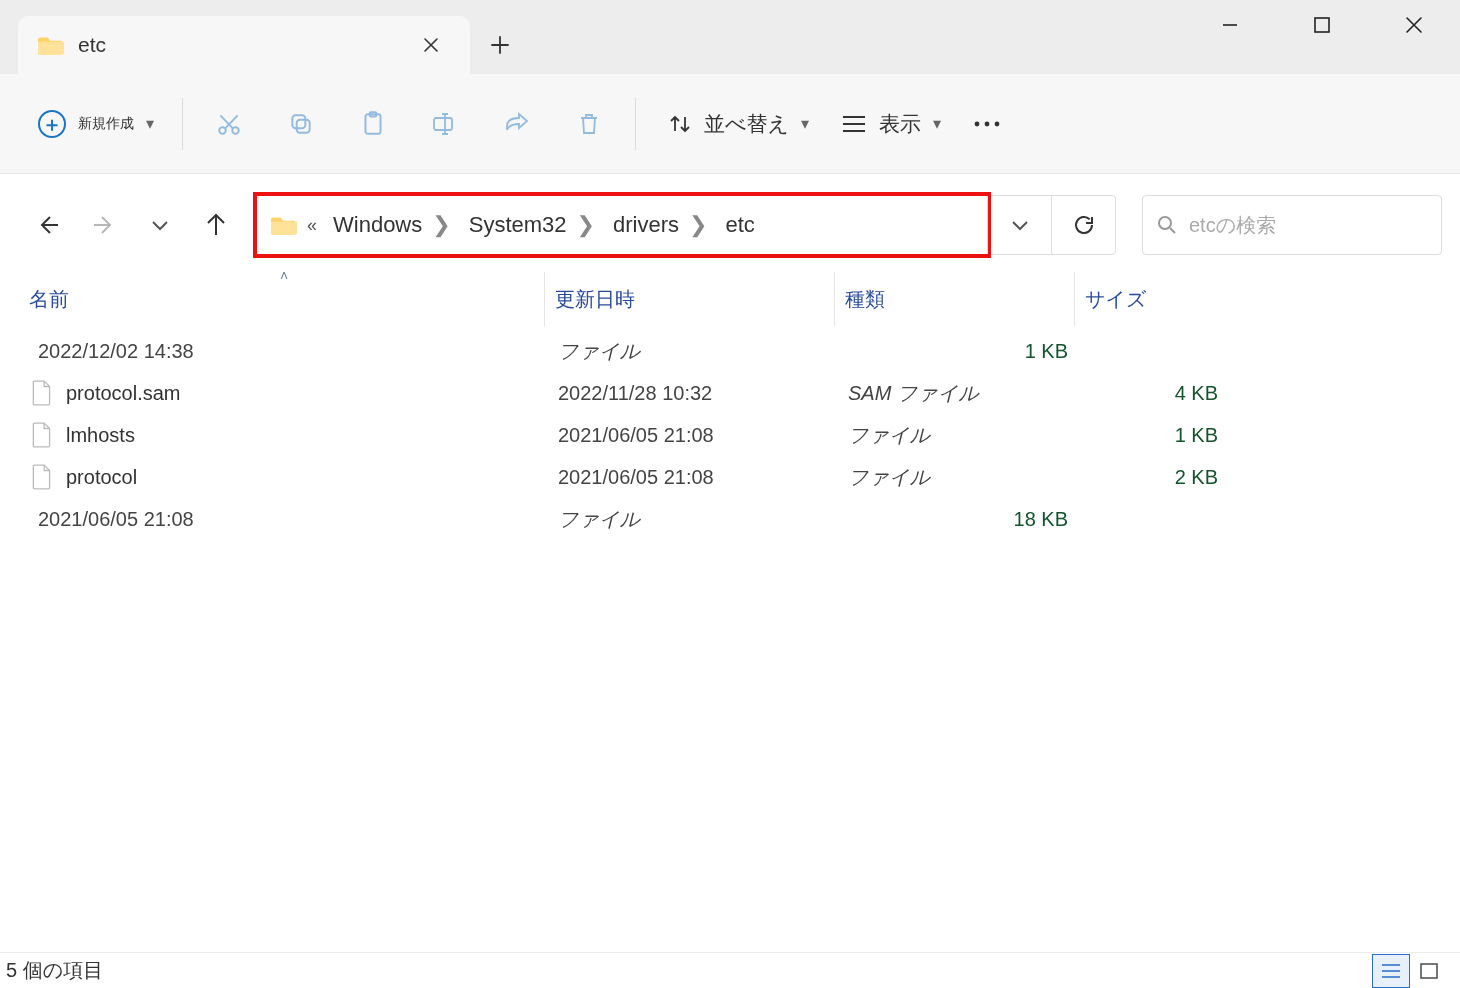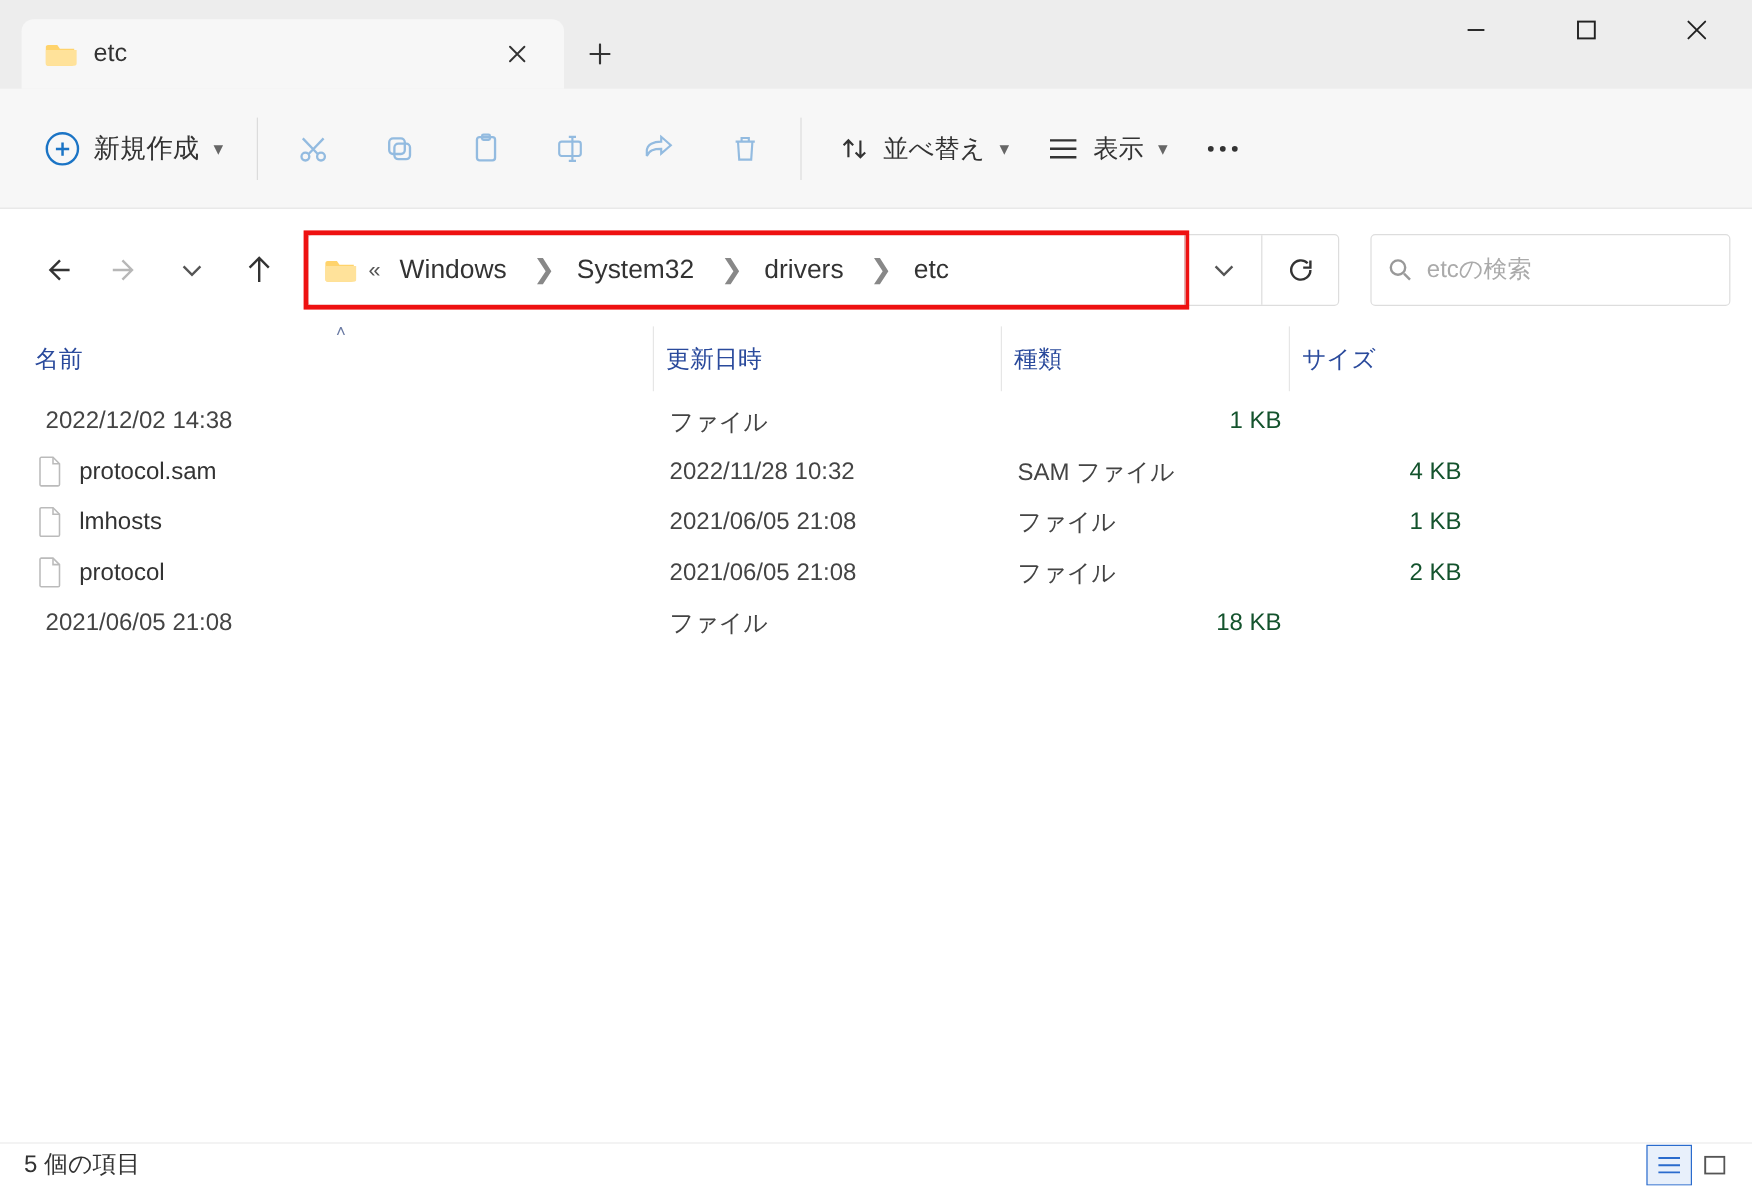--- a/index.html
+++ b/index.html
@@ -82,21 +82,21 @@
   .tb-new {
     color:#333;
     gap:12px;
     padding-right: 10px;
   }
   .tb-new-plus {
     width:28px;height:28px;border:2px solid #1b74c5;border-radius:50%;
     display:flex;align-items:center;justify-content:center;color:#1b74c5;
     font-size:20px;font-weight:600;line-height:1;
   }
-  .tb-new-label { font-size:22px; }
+  .tb-new-label { font-size:14px; }
   .tb-sep {
     width:1px;height:52px;background:#dcdcdc;margin:0 14px;
   }
   .tb-sort, .tb-view {
     color:#333;gap:12px;font-size:21px;
   }
   .tb-more { color:#333; }
   .toolbar-gap { flex: 0 0 8px; }
   .tb-faded { opacity: 0.45; }
 
@@ -132,21 +132,21 @@
     align-items:center;
     gap: 6px;
     padding: 0 14px;
     height: 100%;
     outline: 4px solid #e11; 
     outline-offset: 0;
   }
   .crumb-folder svg { width:26px;height:22px;display:block; }
   .crumb-overflow { color:#555;font-size:18px;padding:0 4px; }
   .crumb-item {
-    display:flex;align-items:flex-start;gap:22px;
+    display:flex;align-items:flex-start;gap:10px;
     font-size:22px;color:#333;padding:0 6px;
   }
   .crumb-sep { color:#888; }
 
   .addr-dropdown {
     width: 64px;height:100%;
     display:flex;align-items:center;justify-content:center;
     border-left: 1px solid #ddd;
     color:#555;
   }
@@ -214,29 +214,29 @@
     align-items:center;
     height: 42px;
     font-size:20px;
     color:#333;
   }
   .cell-name {
     display:flex;align-items:center;gap:14px;padding-left:8px;
   }
   .file-icon svg { width:20px;height:26px; display:block; }
   .cell-date { padding-left:14px; color:#444; }
-  .cell-type { padding-left:14px; color:#444; }
+  .cell-type { padding-left:14px; color:#444;font-style:italic; }
   .cell-size { text-align:right; padding-right:6px; color:#14532d; }
 
   
   .statusbar {
     height: 36px;
     border-top: 1px solid #ececec;
     display:flex;align-items:center;
-    padding: 0 12px 0 20px;
+    padding: 0 12px 0 6px;
     font-size:20px;
     color:#333;
   }
   .status-text { flex:1; }
   .view-toggle {
     display:flex;
   }
   .view-toggle > div {
     width:38px;height:34px;
     display:flex;align-items:center;justify-content:center;

